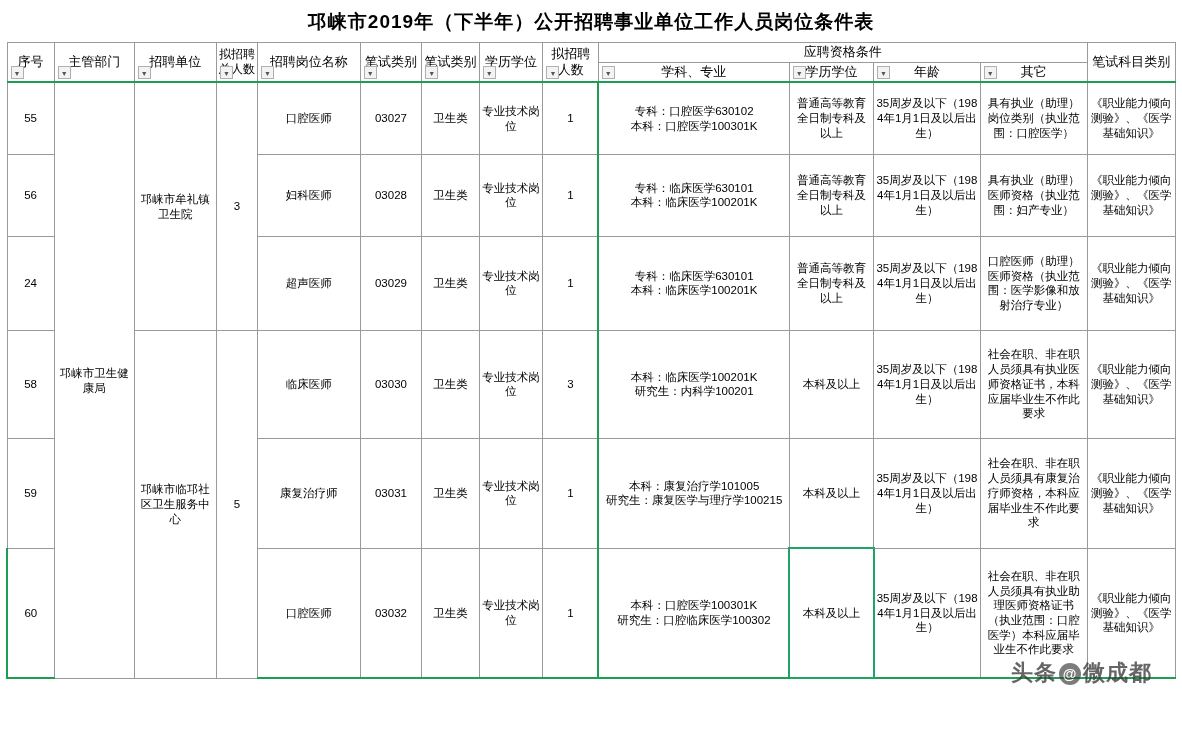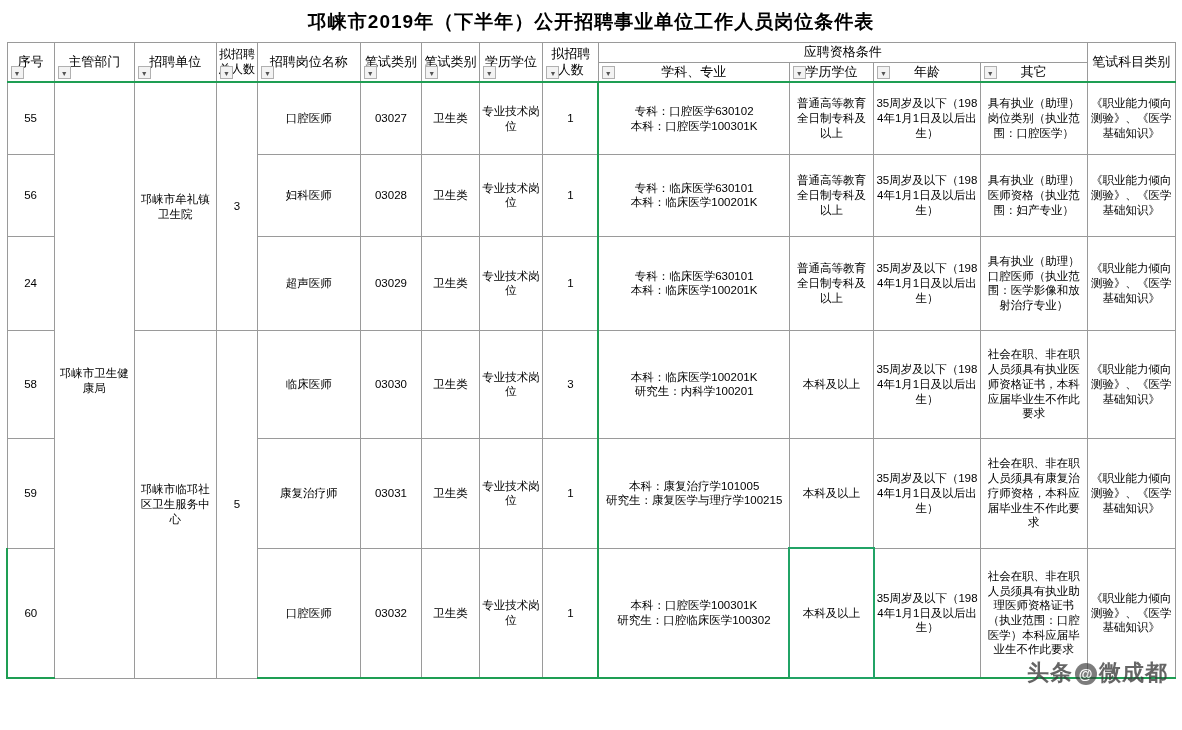--- a/index.html
+++ b/index.html
@@ -96,21 +96,21 @@
     border: 2px solid #21a366 !important;
   }
   .row-top-green {
     border-top: 2px solid #1e9e53 !important;
   }
   .row-bot-green {
     border-bottom: 2px solid #1e9e53 !important;
   }
   .wm {
     position: absolute;
-    right: 14px;
+    right: 30px;
     bottom: 14px;
     font-size: 22px;
     font-weight: bold;
     color: #3b3b3b;
     opacity: 0.78;
     letter-spacing: 1px;
     font-family: "Liberation Sans", "DejaVu Sans", sans-serif;
   }
   .wm .circ {
     display: inline-block;
@@ -211,21 +211,21 @@
       <td class="cell idx">24</td>
       <td class="cell mid">超声医师</td>
       <td class="cell mid">03029</td>
       <td class="cell mid">卫生类</td>
       <td class="cell tiny">专业技术岗位</td>
       <td class="cell mid">1</td>
       <td class="cell nw tiny green-left">专科：临床医学630101
 本科：临床医学100201K</td>
       <td class="cell tiny">普通高等教育全日制专科及以上</td>
       <td class="cell tiny">35周岁及以下（1984年1月1日及以后出生）</td>
-      <td class="cell tiny">具有执业（助理）口腔医师（执业范围：医学影像和放射治疗专业）</td>
+      <td class="cell tiny">口腔医师（助理）医师资格（执业范围：医学影像和放射治疗专业）</td>
       <td class="cell tiny">《职业能力倾向测验》、《医学基础知识》</td>
     </tr>
 
     <tr style="height:108px">
       <td class="cell idx">58</td>
       <td class="cell mid" rowspan="3">邛崃市临邛社区卫生服务中心</td>
       <td class="cell mid" rowspan="3">5</td>
       <td class="cell mid">临床医师</td>
       <td class="cell mid">03030</td>
       <td class="cell mid">卫生类</td>

